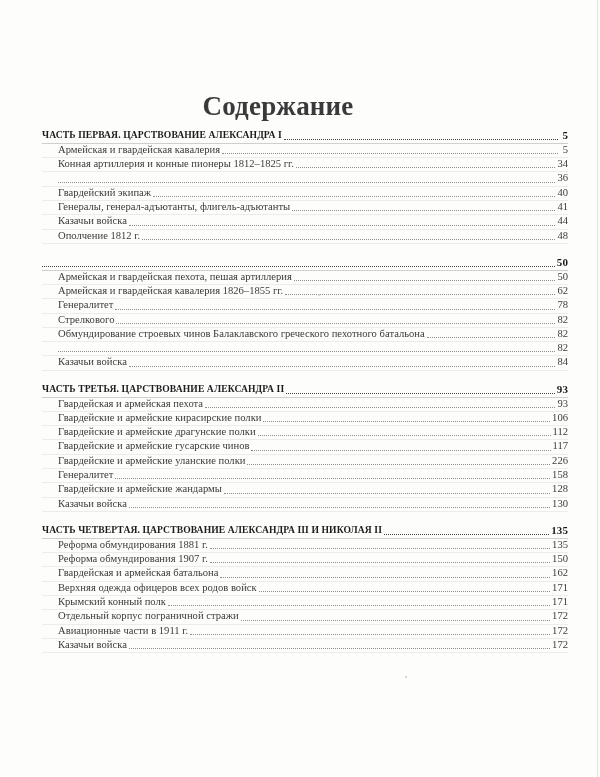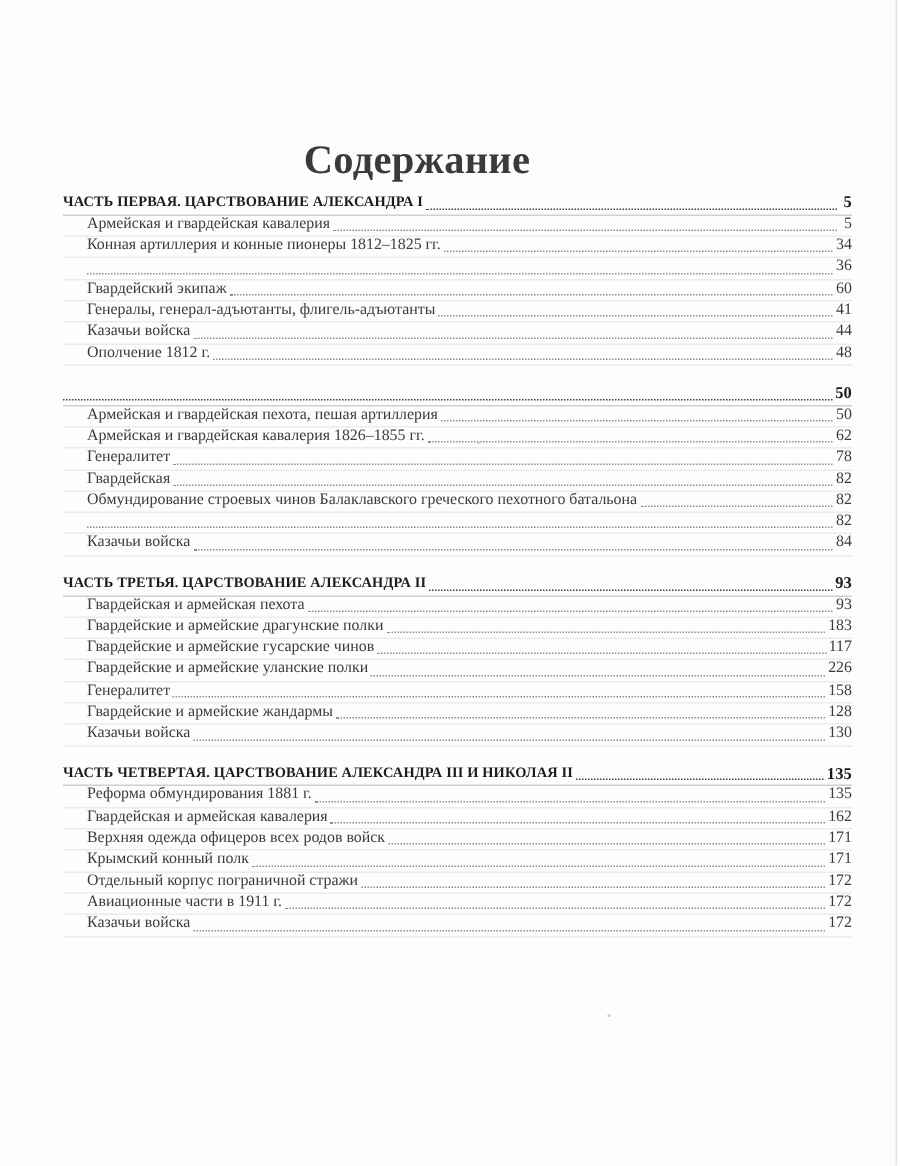--- a/index.html
+++ b/index.html
@@ -59,21 +59,21 @@
         <span class="dots"></span>
         <span class="page">34</span>
       </div>
     <div class="row item">
         <span class="dots"></span>
         <span class="page">36</span>
       </div>
     <div class="row item">
         <span class="label">Гвардейский экипаж</span>
         <span class="dots"></span>
-        <span class="page">60</span>
+        <span class="page">40</span>
       </div>
     <div class="row item">
         <span class="label">Генералы, генерал-адъютанты, флигель-адъютанты</span>
         <span class="dots"></span>
         <span class="page">41</span>
       </div>
     <div class="row item">
         <span class="label">Казачьи войска</span>
         <span class="dots"></span>
         <span class="page">44</span>
@@ -99,21 +99,21 @@
         <span class="label">Армейская и гвардейская кавалерия 1826–1855 гг.</span>
         <span class="dots"></span>
         <span class="page">62</span>
       </div>
     <div class="row item">
         <span class="label">Генералитет</span>
         <span class="dots"></span>
         <span class="page">78</span>
       </div>
     <div class="row item">
-        <span class="label">Гвардейская</span>
+        <span class="label">Стрелкового</span>
         <span class="dots"></span>
         <span class="page">82</span>
       </div>
     <div class="row item">
         <span class="label">Обмундирование строевых чинов Балаклавского греческого пехотного батальона</span>
         <span class="dots"></span>
         <span class="page">82</span>
       </div>
     <div class="row item">
         <span class="dots"></span>
@@ -131,23 +131,28 @@
       <span class="label">ЧАСТЬ ТРЕТЬЯ. ЦАРСТВОВАНИЕ АЛЕКСАНДРА II</span>
       <span class="dots"></span>
       <span class="page">93</span>
     </div>
     <div class="row item">
         <span class="label">Гвардейская и армейская пехота</span>
         <span class="dots"></span>
         <span class="page">93</span>
       </div>
     <div class="row item">
+        <span class="label">Гвардейские и армейские кирасирские полки</span>
+        <span class="dots"></span>
+        <span class="page">106</span>
+      </div>
+    <div class="row item">
         <span class="label">Гвардейские и армейские драгунские полки</span>
         <span class="dots"></span>
-        <span class="page">183</span>
+        <span class="page">112</span>
       </div>
     <div class="row item">
         <span class="label">Гвардейские и армейские гусарские чинов</span>
         <span class="dots"></span>
         <span class="page">117</span>
       </div>
     <div class="row item">
         <span class="label">Гвардейские и армейские уланские полки</span>
         <span class="dots"></span>
         <span class="page">226</span>
@@ -174,21 +179,26 @@
       <span class="label">ЧАСТЬ ЧЕТВЕРТАЯ. ЦАРСТВОВАНИЕ АЛЕКСАНДРА III И НИКОЛАЯ II</span>
       <span class="dots"></span>
       <span class="page">135</span>
     </div>
     <div class="row item">
         <span class="label">Реформа обмундирования 1881 г.</span>
         <span class="dots"></span>
         <span class="page">135</span>
       </div>
     <div class="row item">
-        <span class="label">Гвардейская и армейская кавалерия</span>
+        <span class="label">Реформа обмундирования 1907 г.</span>
+        <span class="dots"></span>
+        <span class="page">150</span>
+      </div>
+    <div class="row item">
+        <span class="label">Гвардейская и армейская батальона</span>
         <span class="dots"></span>
         <span class="page">162</span>
       </div>
     <div class="row item">
         <span class="label">Верхняя одежда офицеров всех родов войск</span>
         <span class="dots"></span>
         <span class="page">171</span>
       </div>
     <div class="row item">
         <span class="label">Крымский конный полк</span>

